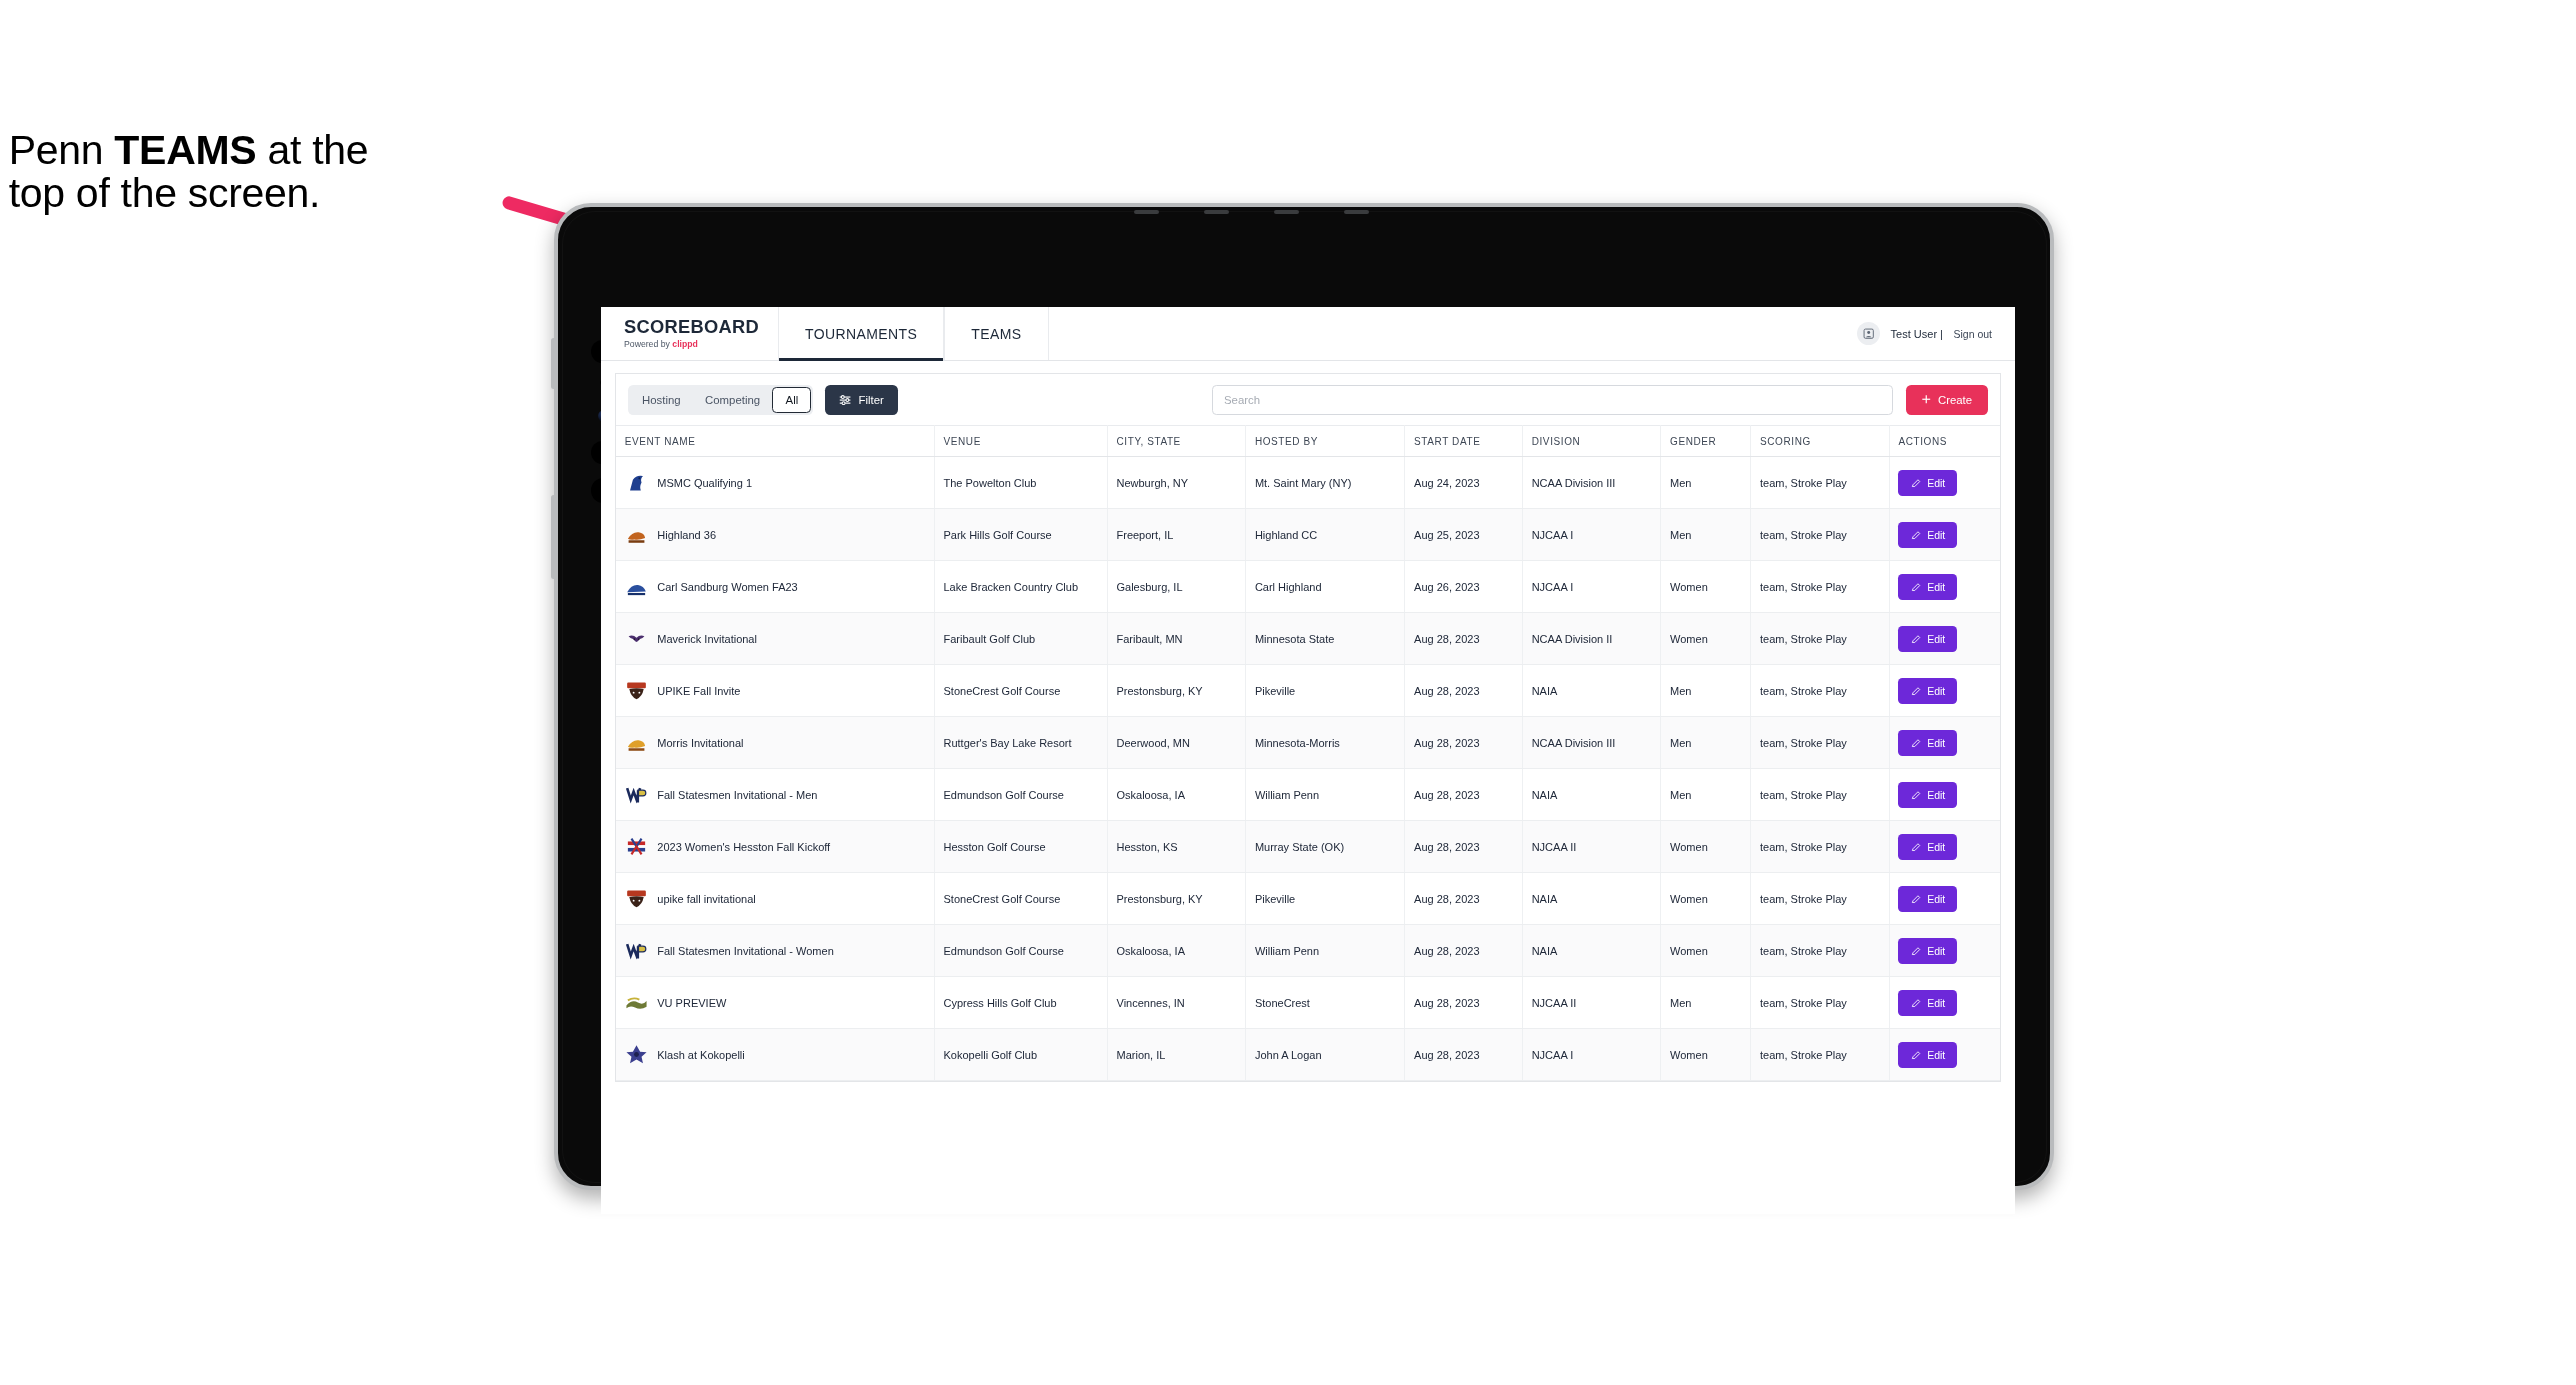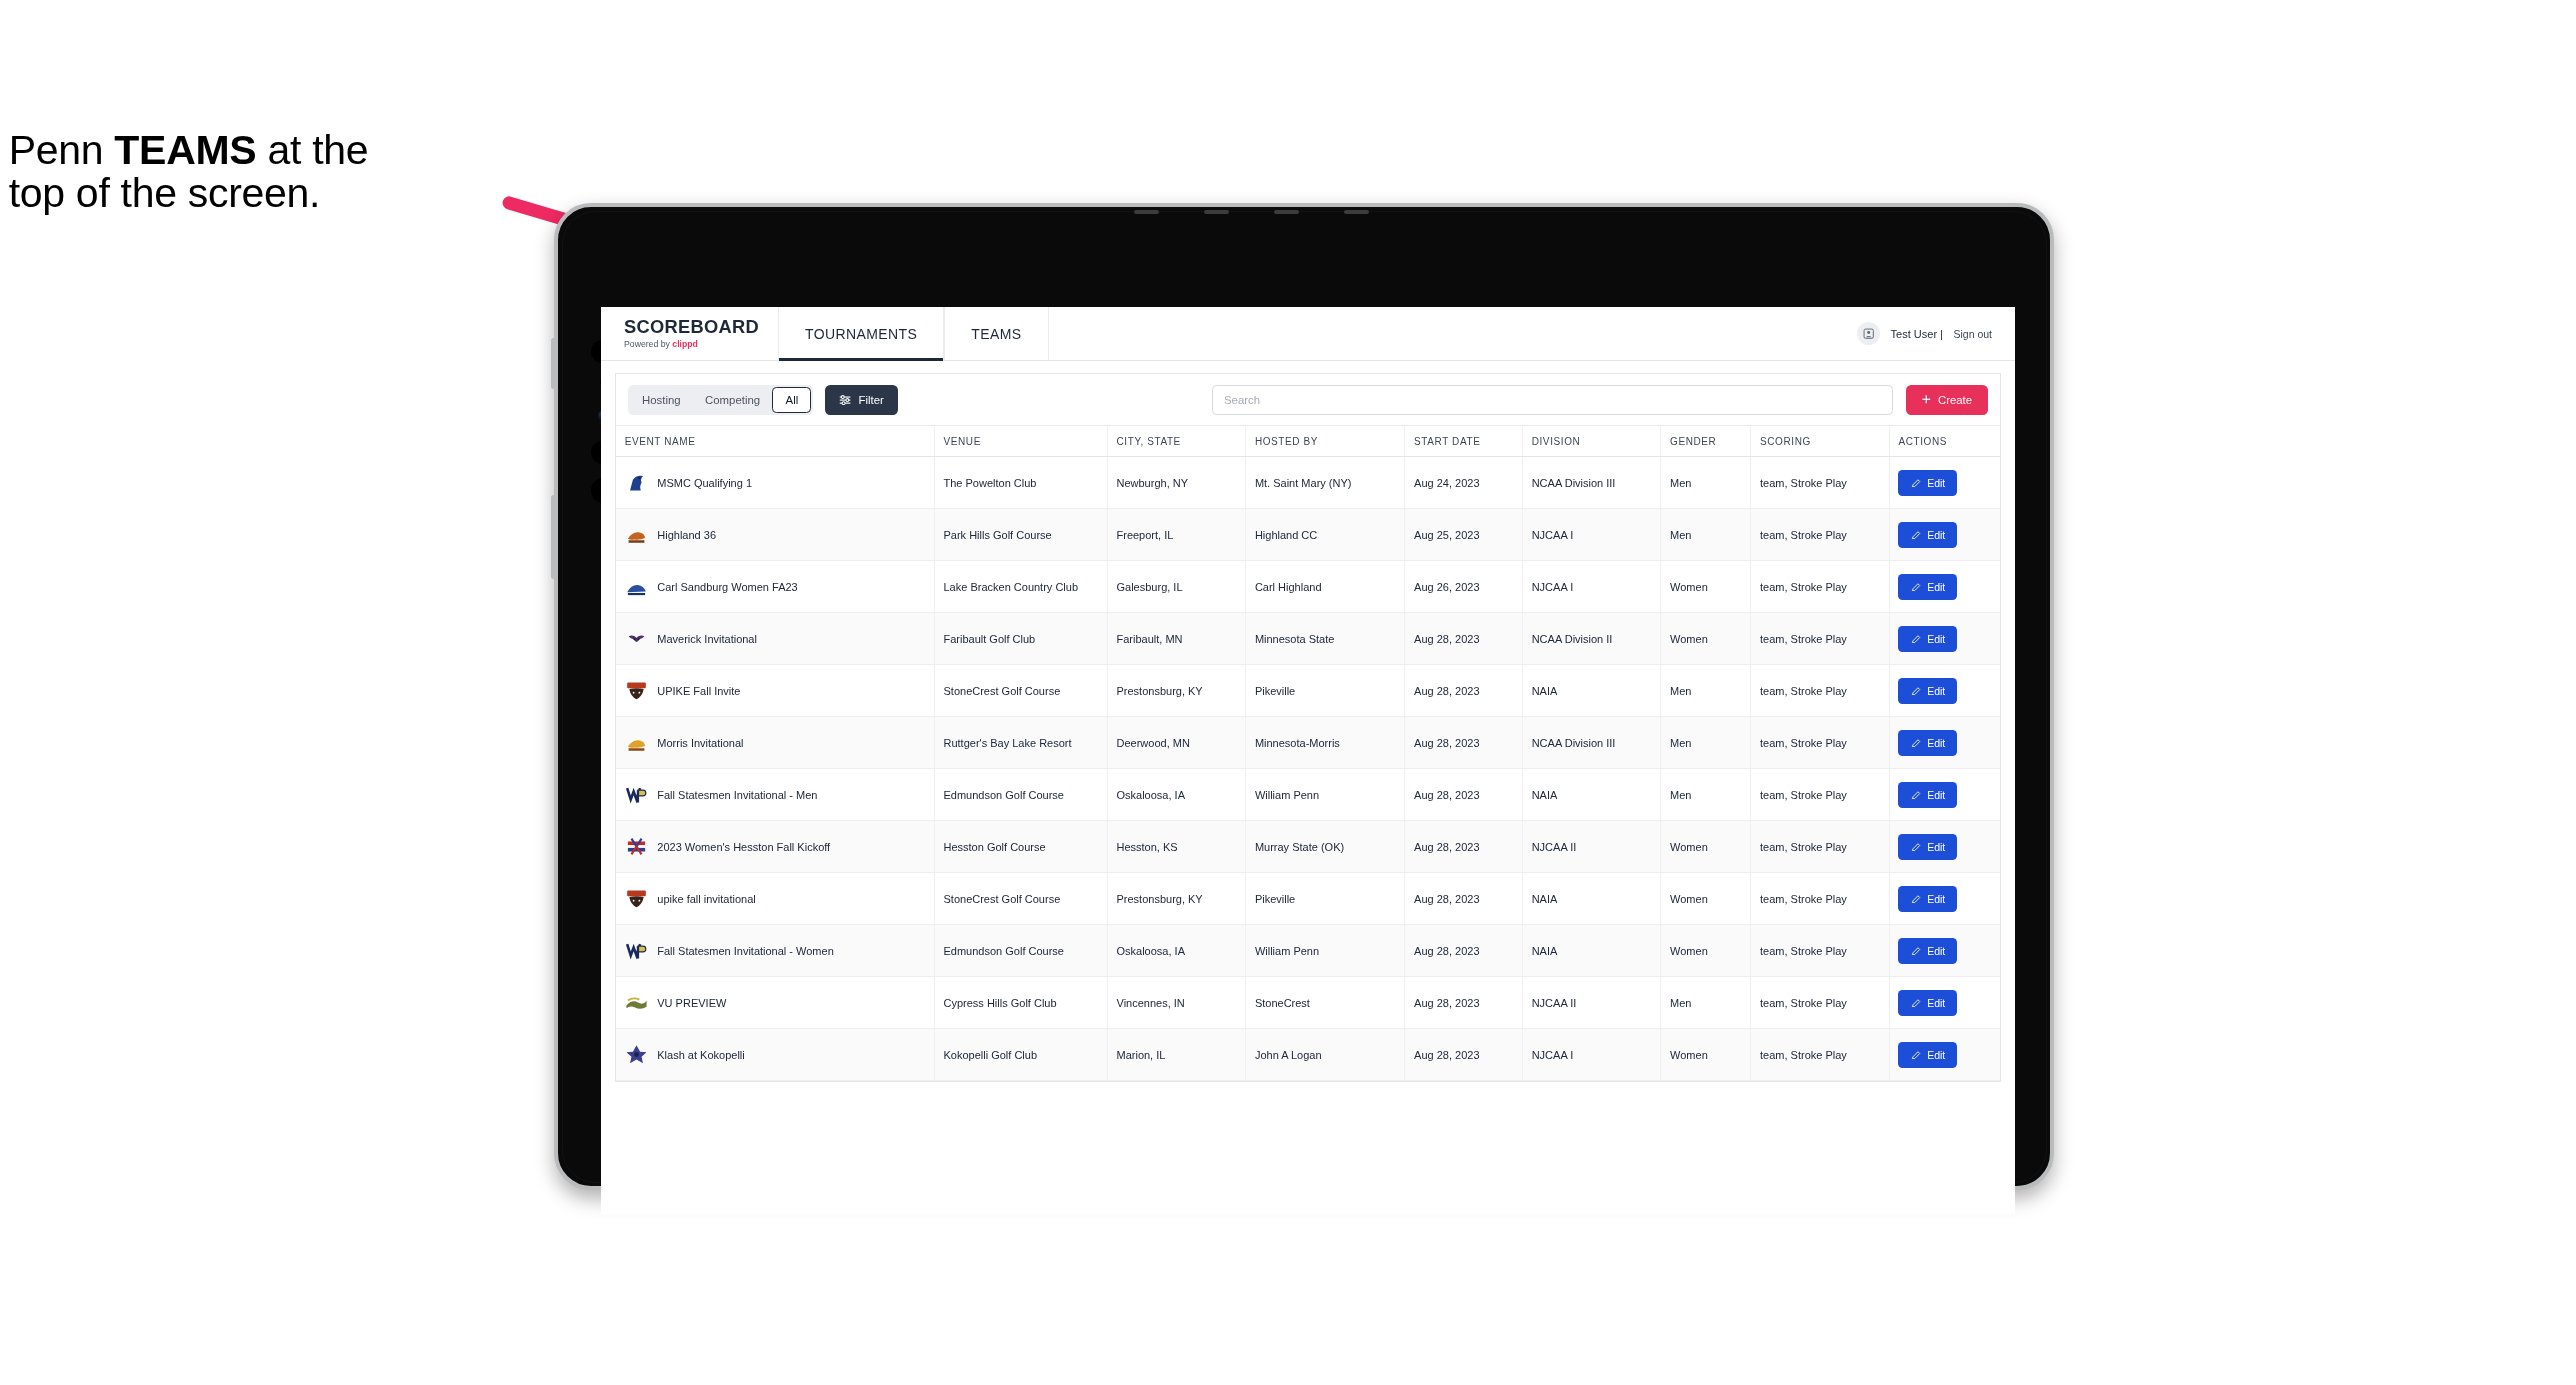--- a/index.html
+++ b/index.html
@@ -278,21 +278,21 @@
   .team-logo {
     width: 23px; height: 23px;
     flex: 0 0 23px;
     border-radius: 2.6px;
     display: block;
   }
   .edit-btn {
     display: inline-flex;
     align-items: center;
     gap: 6.1px;
-    background: #1d4ed8;
+    background: #6d28d9;
     color: #ffffff;
     font-size: 10.5px;
     height: 26px;
     padding: 0 12.2px;
     border-radius: 4.4px;
     border: none;
     cursor: pointer;
     font-family: "Liberation Sans", sans-serif;
   }
 

